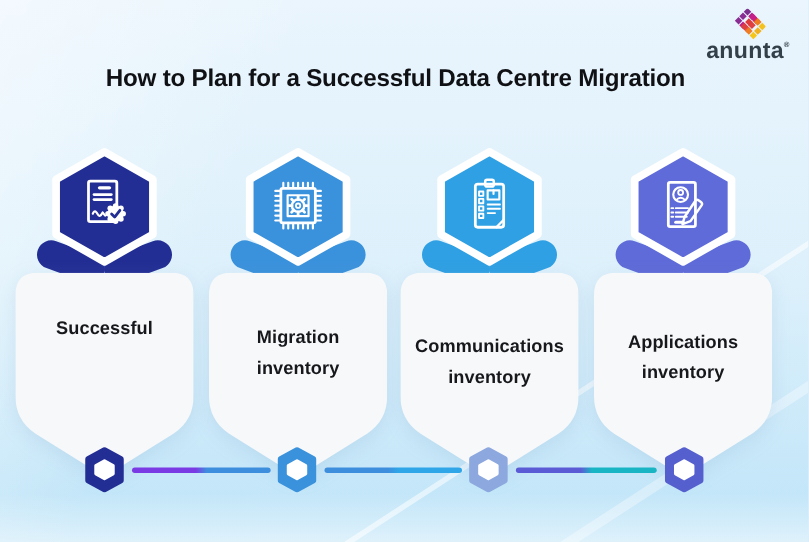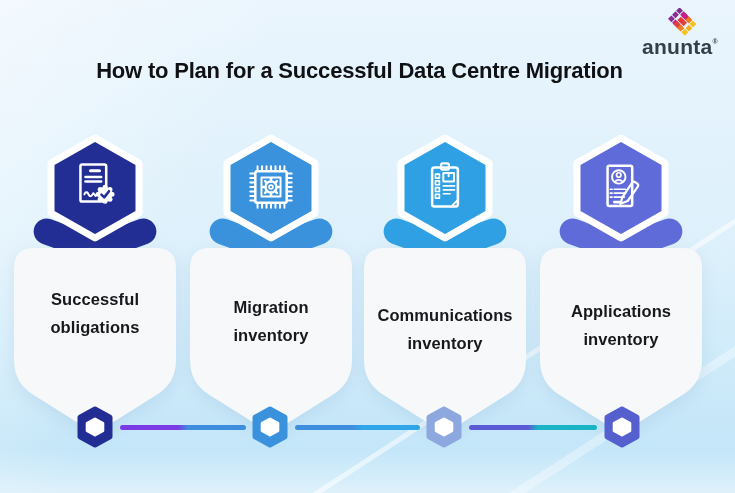--- a/index.html
+++ b/index.html
@@ -94,21 +94,20 @@
         </g>
         <polyline points="61.5,63.5 66.5,68.5 75,57.5" stroke="currentColor" stroke-width="4.5"></polyline>
       </g>
     </svg>
     <div class="card">
       <svg class="card-bg" width="162" height="190" viewBox="0 0 162 190">
         <path d="M20 0 H142 Q162 0 162 20 V112 Q162 134 144 146 L93 178 Q81 186 69 178 L18 146 Q0 134 0 112 V20 Q0 0 20 0 Z"></path>
       </svg>
       <div class="card-label" style="top:37px">
         <div>Successful</div>
-        <div>obligations</div>
       </div>
     </div>
   </div>
 
   <div class="column col2" style="color: rgb(59, 146, 220);">
     <svg class="icon-group" width="150" height="150" viewBox="0 0 150 150">
       <g fill="currentColor">
         <rect x="12.5" y="95" width="64" height="26" rx="13" transform="rotate(20 44.5 108)"></rect>
         <rect x="73.5" y="95" width="64" height="26" rx="13" transform="rotate(-20 105.5 108)"></rect>
       </g>

